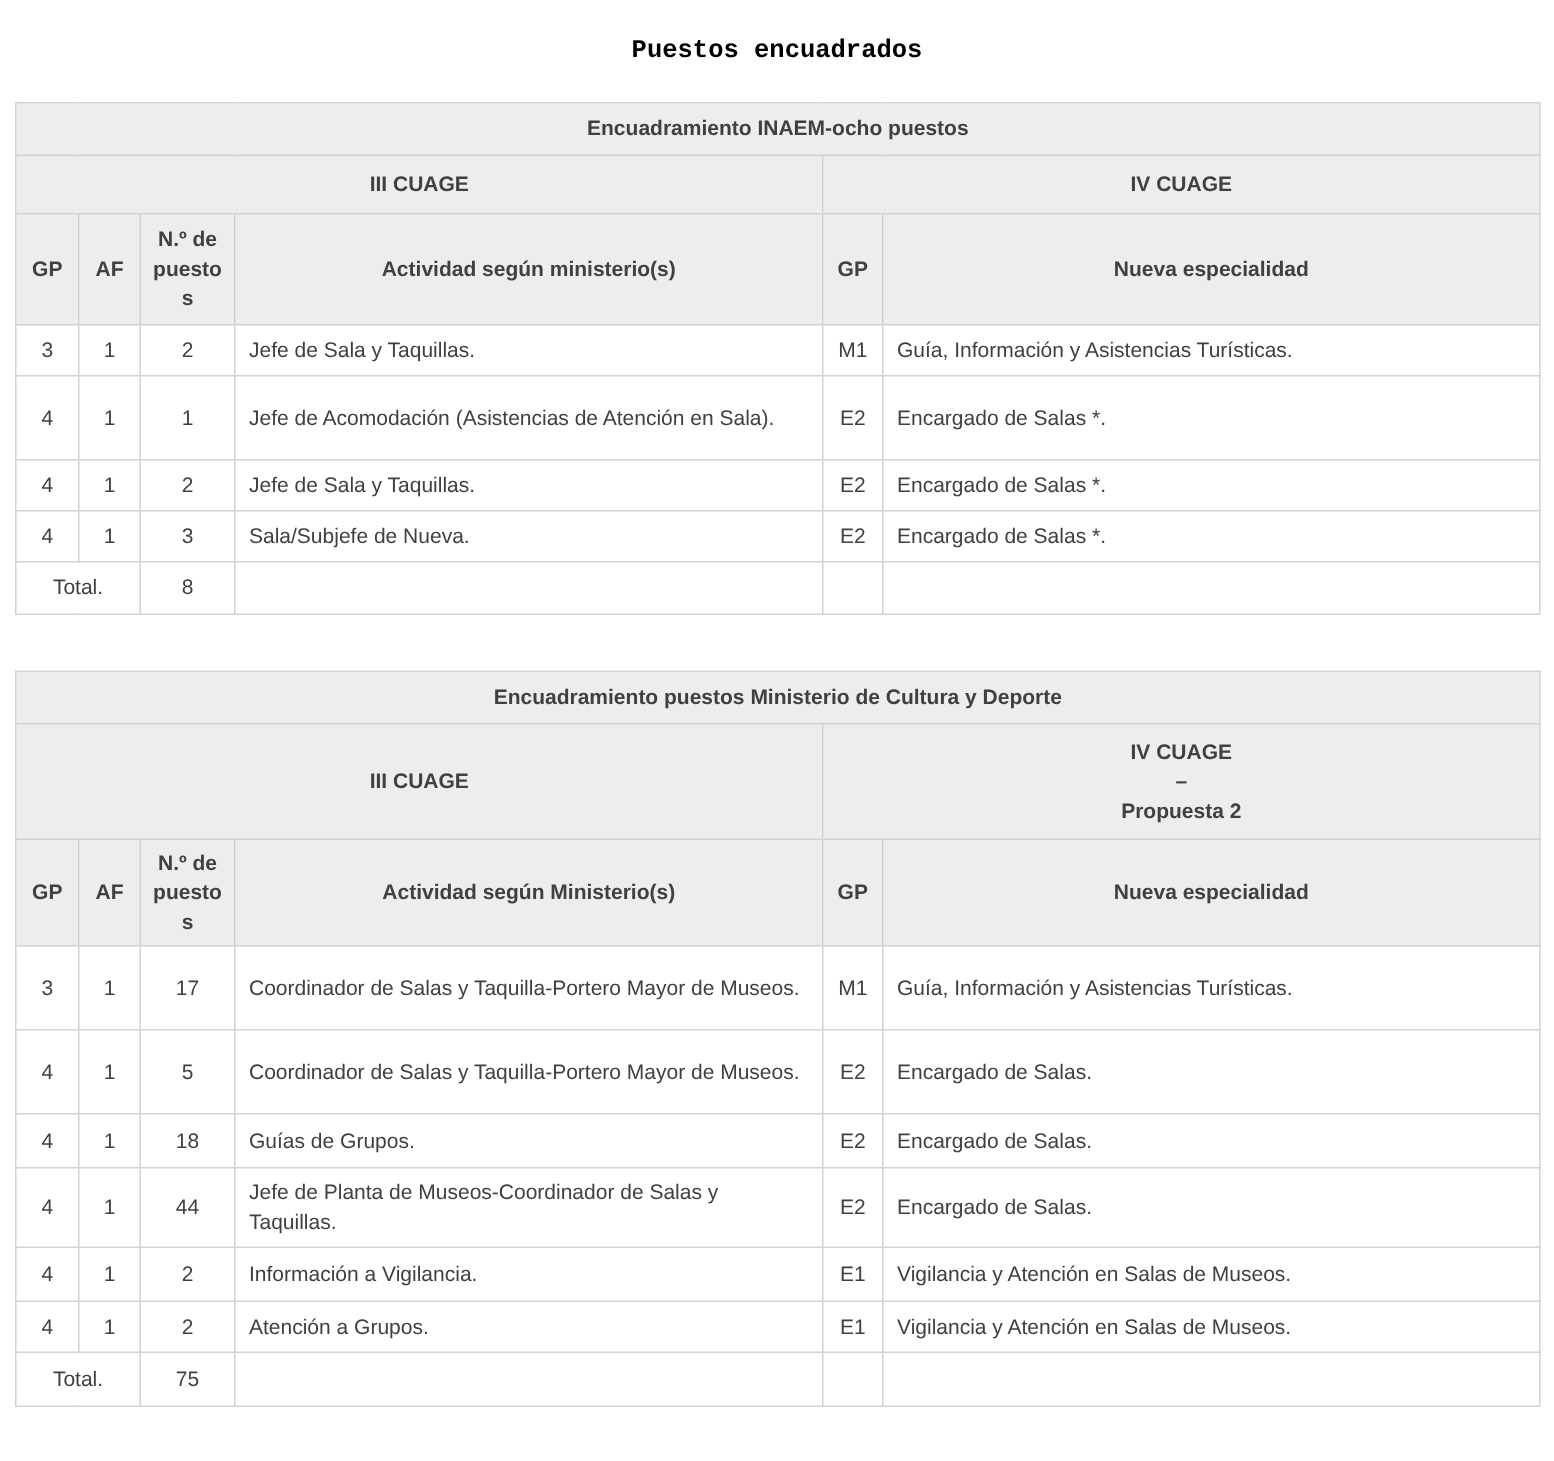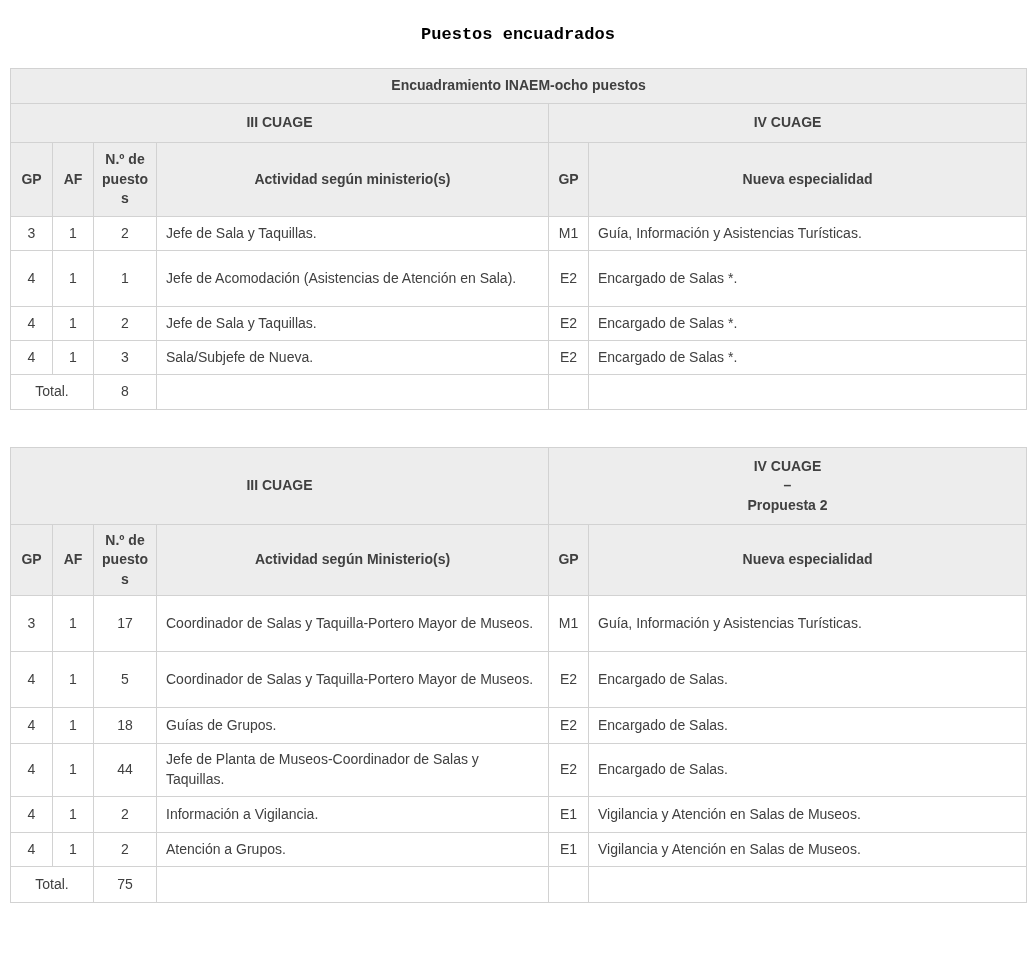--- a/index.html
+++ b/index.html
@@ -153,20 +153,23 @@
   <table class="grid second">
     <colgroup>
       <col style="width:42px">
         <col style="width:41px">
         <col style="width:63px">
       <col style="width:392px">
         <col style="width:40px">
         <col style="width:438px">
     </colgroup>
     <thead>
+      <tr class="h35">
+        <th colspan="6">Encuadramiento puestos Ministerio de Cultura y Deporte</th>
+      </tr>
       <tr class="h77">
         <th colspan="4">III CUAGE</th>
         <th colspan="2">
           <div>IV CUAGE</div>
           <div>–</div>
           <div>Propuesta 2</div>
         </th>
       </tr>
       <tr class="h71">
         <th>GP</th>

